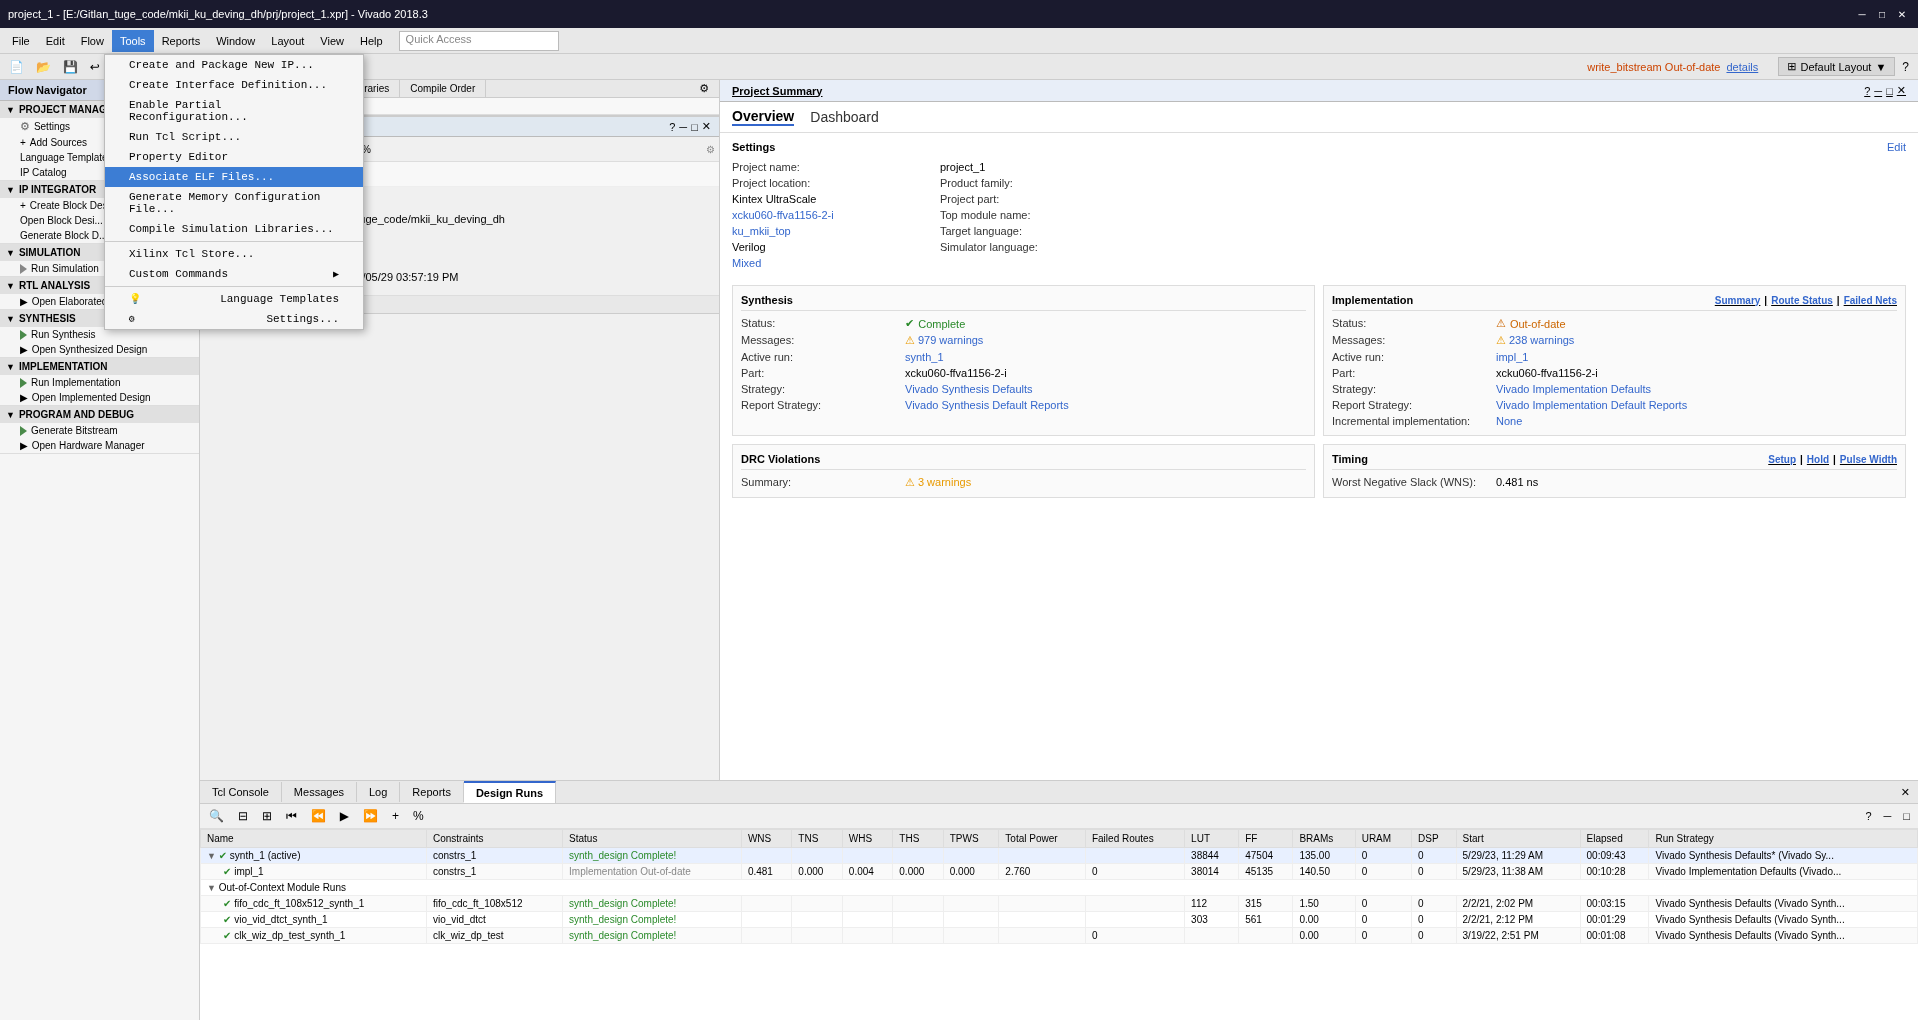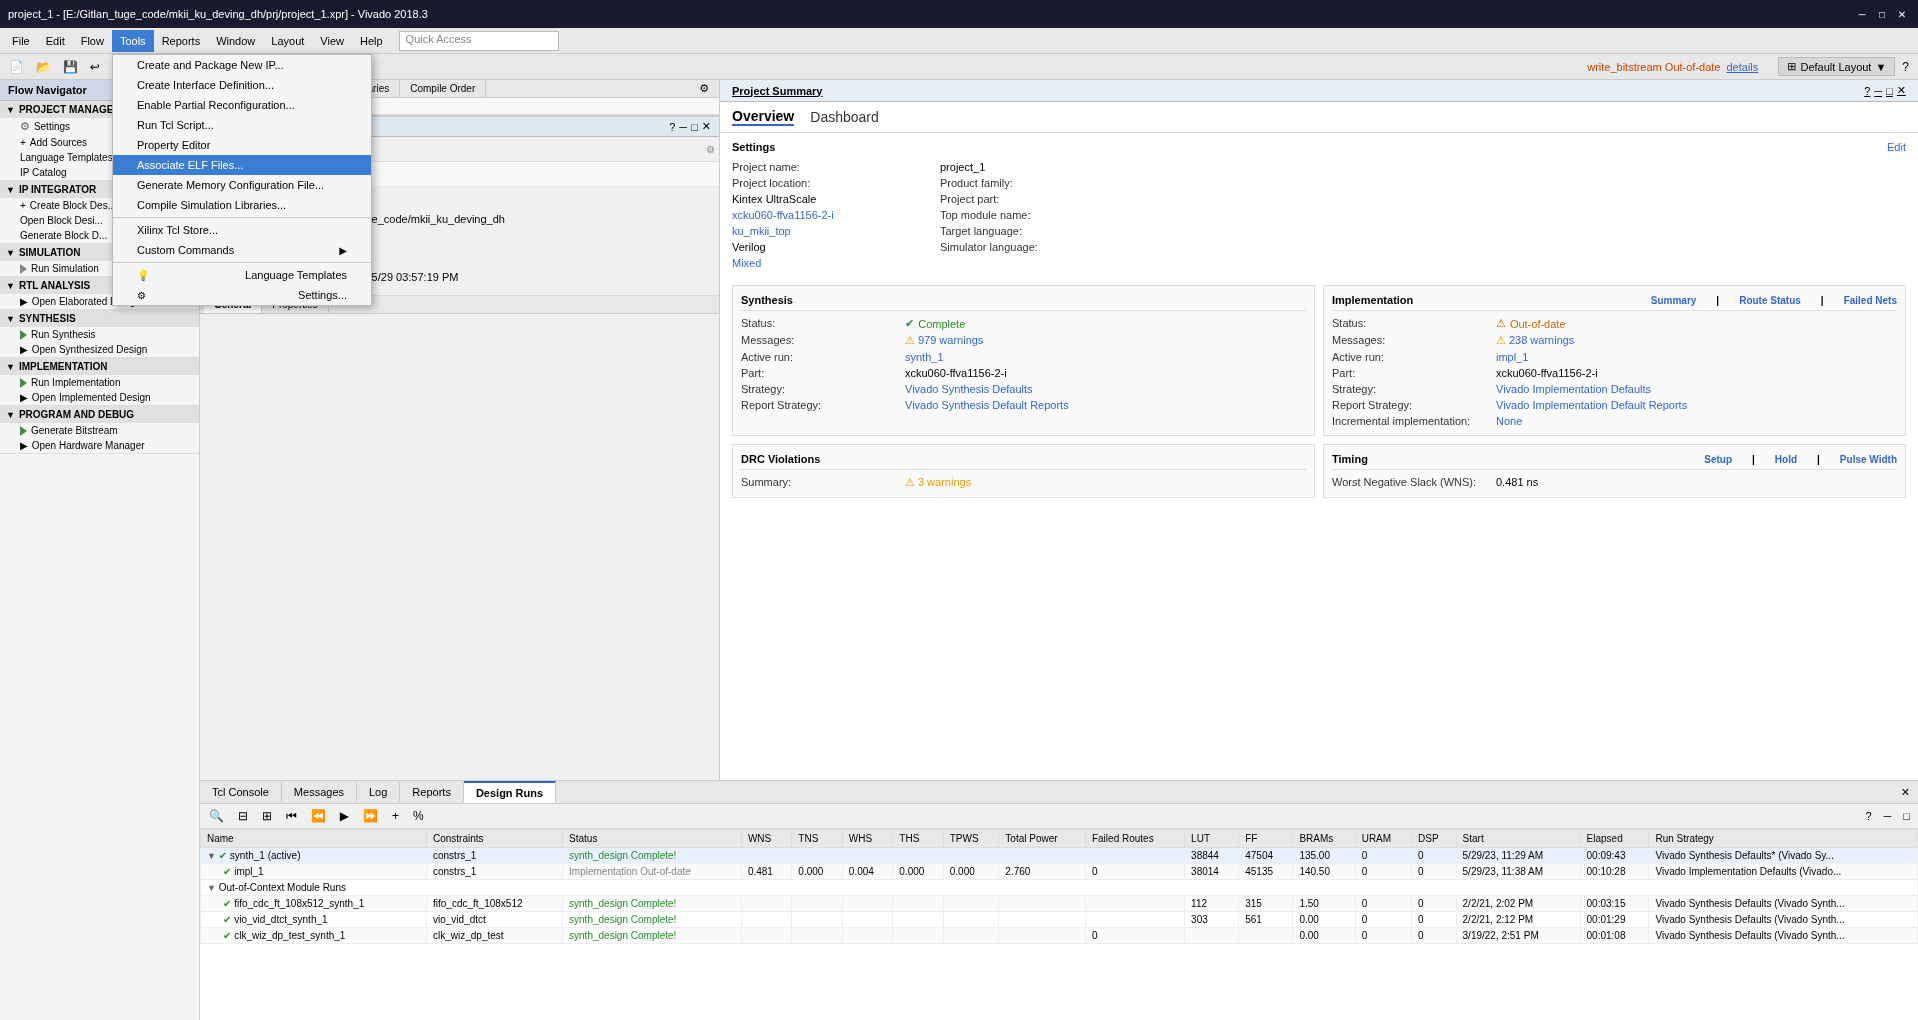--- a/index.html
+++ b/index.html
@@ -50,21 +50,21 @@
     .ps-edit-link { color: #3366cc; cursor: pointer; font-size: 11px; }
 
     .ps-grid { display: grid; grid-template-columns: 200px 1fr; gap: 4px 8px; margin-bottom: 16px; }
     .ps-label { color: #333; font-size: 11px; }
     .ps-value { color: #000; font-size: 11px; }
     .ps-link { color: #3366cc; cursor: pointer; text-decoration: none; }
 
     .ps-panels { display: grid; grid-template-columns: 1fr 1fr; gap: 8px; }
     .ps-panel { border: 1px solid #ddd; padding: 8px; background: #fafafa; }
     .ps-panel-title { font-weight: bold; font-size: 11px; border-bottom: 1px solid #ddd; padding-bottom: 4px; margin-bottom: 6px; display: flex; align-items: center; justify-content: space-between; }
-    .ps-panel-links { display: flex; gap: 20px; font-size: 10px; }
+    .ps-panel-links { display: flex; gap: 4px; font-size: 10px; text-decoration: underline; }
     .ps-panel-link { color: #3366cc; cursor: pointer; }
     .ps-panel-grid { display: grid; grid-template-columns: 160px 1fr; gap: 4px; }
     .status-complete { color: #2a8a2a; display: flex; align-items: center; gap: 4px; }
     .status-ood { color: #cc6600; display: flex; align-items: center; gap: 4px; }
 
     
     #bottom-panel { height: 240px; background: #fff; border-top: 1px solid #ccc; display: flex; flex-direction: column; }
     #bp-tabs { display: flex; align-items: center; background: #e8e8e8; border-bottom: 1px solid #ccc; }
     .bp-tab { padding: 4px 12px; font-size: 11px; cursor: pointer; border-right: 1px solid #ccc; }
     .bp-tab.active { background: #fff; font-weight: bold; border-top: 2px solid #3366cc; }
@@ -76,21 +76,21 @@
     td { padding: 2px 6px; border: 1px solid #eee; white-space: nowrap; }
     .row-active { background: #e8f0ff; }
     tr:nth-child(even) td { background: #fafafa; }
     .run-complete { color: #2a8a2a; }
     .run-ood { color: #888; }
     .expand-icon { font-size: 9px; color: #666; }
     .check-small { color: #2a8a2a; font-size: 10px; }
 
     
     #dropdown-overlay { position: fixed; top: 0; left: 0; width: 100%; height: 100%; z-index: 100; }
-    #tools-menu { position: fixed; left: 112px; top: 54px; background: #f5f5f5; border: 1px solid #bbb; box-shadow: 2px 2px 8px rgba(0,0,0,0.3); z-index: 200; width: 260px; }
+    #tools-menu { position: fixed; left: 104px; top: 54px; background: #f5f5f5; border: 1px solid #bbb; box-shadow: 2px 2px 8px rgba(0,0,0,0.3); z-index: 200; width: 260px; font-family: Liberation Mono, monospace; }
     .menu-dropdown-item { padding: 4px 24px; font-size: 11px; cursor: pointer; display: flex; align-items: center; justify-content: space-between; }
     .menu-dropdown-item.highlighted { background: #3c7dd4; color: #fff; }
     .menu-dropdown-item .arrow-right { font-size: 10px; }
     .menu-section-divider { height: 1px; background: #ccc; margin: 2px 0; }
     .menu-icon { margin-right: 4px; font-size: 10px; }
     .details-link { color: #3366cc; cursor: pointer; text-decoration: underline; }
     .ood-label { color: #cc4400; margin-right: 4px; }
     .info-ood { color: #cc4400; }
 
     .sf-props-inner { padding: 6px 8px; }

